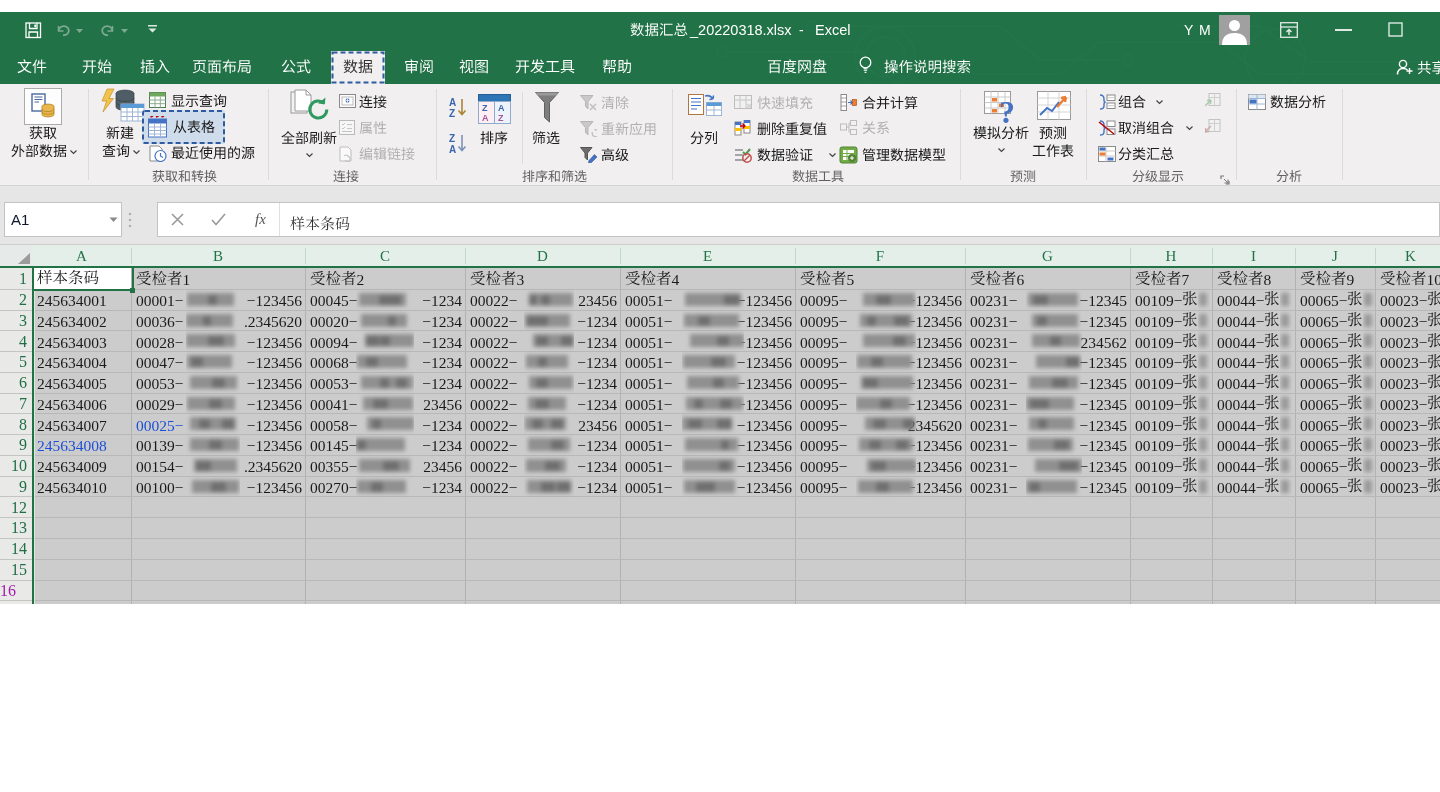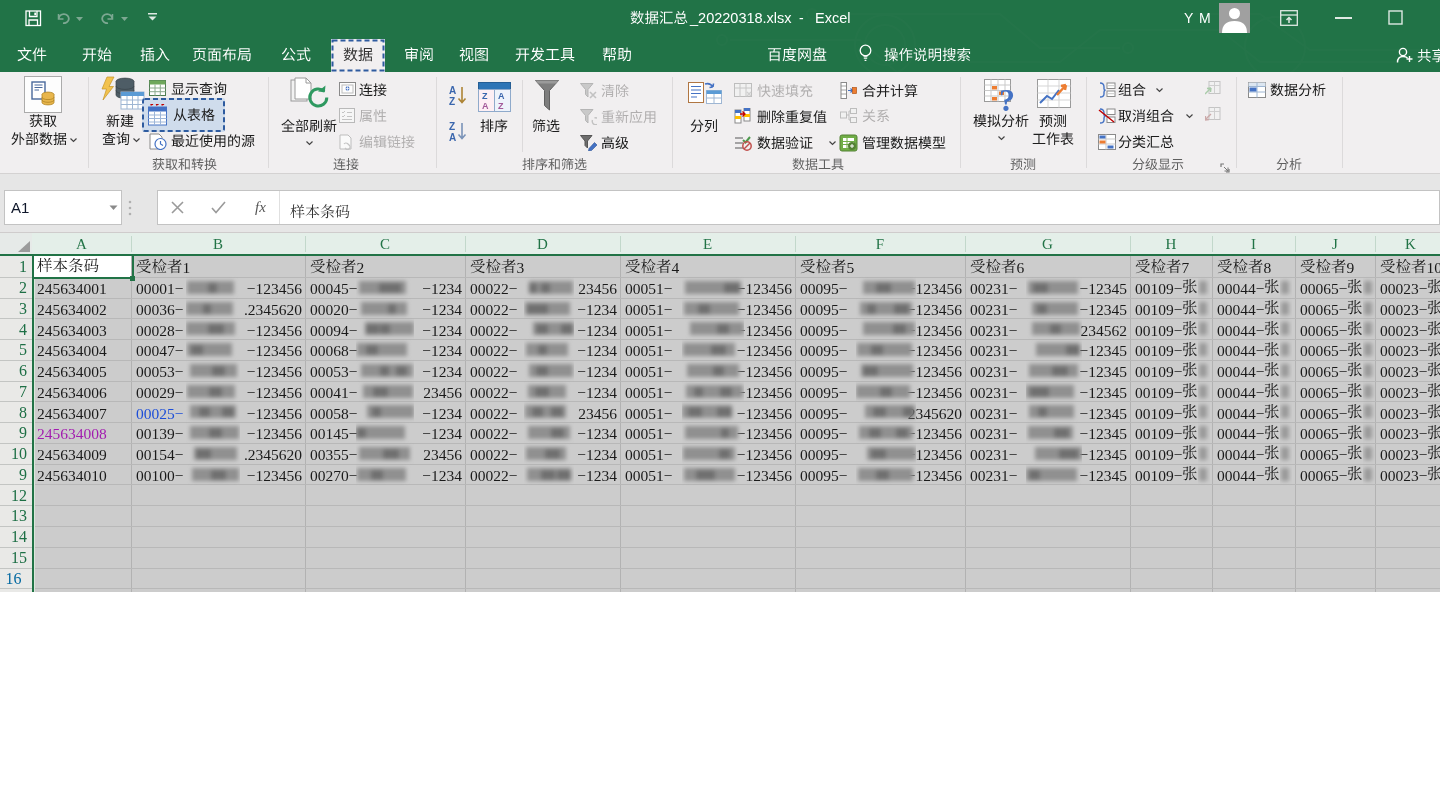--- a/index.html
+++ b/index.html
@@ -1,15 +1,15 @@
 <!DOCTYPE html>
 <html><head><meta charset="utf-8"><style>
 *{margin:0;padding:0;box-sizing:border-box}
 body{width:1440px;height:792px;overflow:hidden;font-family:"Liberation Sans",sans-serif}
-#p{position:absolute;left:0;top:0;width:1440px;height:592px;background:#cccccc;overflow:hidden}
+#p{position:absolute;left:0;top:12px;width:1440px;height:592px;background:#cccccc;overflow:hidden}
 </style></head><body>
 <div id="p">
     <div style="position:absolute;left:0px;top:0px;width:1440px;height:72px;background:#217347;"></div>
     <svg style="position:absolute;left:700px;top:0px;" width="740" height="72" viewBox="0 0 740 72">
       <g fill="none" stroke="#2b774e" stroke-width="2" opacity="0.38">
 <path d="M30 40 H160 L200 75"></path>
         <circle cx="22" cy="40" r="5"></circle>
 <path d="M120 14 H300 L340 48 H420"></path>
         <circle cx="112" cy="14" r="5"></circle>
 <path d="M250 62 H360 L400 30 H520 L560 62 H700"></path>
@@ -584,21 +584,21 @@
     <div style="position:absolute;left:0px;top:465.9px;width:27px;text-align:right;font:16px/18px 'Liberation Serif',serif;color:#1d6f45;">9</div>
     <div style="position:absolute;left:0px;top:484px;width:32px;height:1px;background:#c3c5c3;"></div>
     <div style="position:absolute;left:0px;top:486.7px;width:27px;text-align:right;font:16px/18px 'Liberation Serif',serif;color:#1d6f45;">12</div>
     <div style="position:absolute;left:0px;top:505px;width:32px;height:1px;background:#c3c5c3;"></div>
     <div style="position:absolute;left:0px;top:507.4px;width:27px;text-align:right;font:16px/18px 'Liberation Serif',serif;color:#1d6f45;">13</div>
     <div style="position:absolute;left:0px;top:526px;width:32px;height:1px;background:#c3c5c3;"></div>
     <div style="position:absolute;left:0px;top:528.2px;width:27px;text-align:right;font:16px/18px 'Liberation Serif',serif;color:#1d6f45;">14</div>
     <div style="position:absolute;left:0px;top:547px;width:32px;height:1px;background:#c3c5c3;"></div>
     <div style="position:absolute;left:0px;top:549.0px;width:27px;text-align:right;font:16px/18px 'Liberation Serif',serif;color:#1d6f45;">15</div>
     <div style="position:absolute;left:0px;top:568px;width:32px;height:1px;background:#c3c5c3;"></div>
-    <div style="position:absolute;left:0px;top:569.8px;width:27px;text-align:center;font:16px/18px 'Liberation Serif',serif;color:#0369a1;">16</div>
+    <div style="position:absolute;left:0px;top:569.8px;width:27px;text-align:left;font:16px/18px 'Liberation Serif',serif;color:#a21caf;">16</div>
     <div style="position:absolute;left:0px;top:588px;width:32px;height:1px;background:#c3c5c3;"></div>
     <div style="position:absolute;left:0px;top:590.5px;width:27px;text-align:right;font:16px/18px 'Liberation Serif',serif;color:#1d6f45;">17</div>
     <div style="position:absolute;left:0px;top:609px;width:32px;height:1px;background:#c3c5c3;"></div>
     <div style="position:absolute;left:0px;top:611.3px;width:27px;text-align:right;font:16px/18px 'Liberation Serif',serif;color:#1d6f45;">18</div>
     <div style="position:absolute;left:0px;top:630px;width:32px;height:1px;background:#c3c5c3;"></div>
     <div style="position:absolute;left:0px;top:632.1px;width:27px;text-align:right;font:16px/18px 'Liberation Serif',serif;color:#1d6f45;">19</div>
     <div style="position:absolute;left:0px;top:651px;width:32px;height:1px;background:#c3c5c3;"></div>
     <div style="position:absolute;left:0px;top:652.8px;width:27px;text-align:right;font:16px/18px 'Liberation Serif',serif;color:#1d6f45;">20</div>
     <div style="position:absolute;left:0px;top:671px;width:32px;height:1px;background:#c3c5c3;"></div>
     <div style="position:absolute;left:0px;top:673.6px;width:27px;text-align:right;font:16px/18px 'Liberation Serif',serif;color:#1d6f45;">21</div>
@@ -701,21 +701,21 @@
       <use href="#shou" fill="#1a1a1a"></use>
     </svg>
     <div style="position:absolute;left:1426.5px;top:258.5px;font:15.5px 'Liberation Serif',serif;color:#1a1a1a;white-space:pre;">10</div>
     <div style="position:absolute;left:37px;top:279.96999999999997px;font:15.5px 'Liberation Serif',serif;color:#1a1a1a;white-space:pre;">245634001</div>
     <div style="position:absolute;left:37px;top:300.74px;font:15.5px 'Liberation Serif',serif;color:#1a1a1a;white-space:pre;">245634002</div>
     <div style="position:absolute;left:37px;top:321.51px;font:15.5px 'Liberation Serif',serif;color:#1a1a1a;white-space:pre;">245634003</div>
     <div style="position:absolute;left:37px;top:342.28px;font:15.5px 'Liberation Serif',serif;color:#1a1a1a;white-space:pre;">245634004</div>
     <div style="position:absolute;left:37px;top:363.05px;font:15.5px 'Liberation Serif',serif;color:#1a1a1a;white-space:pre;">245634005</div>
     <div style="position:absolute;left:37px;top:383.82px;font:15.5px 'Liberation Serif',serif;color:#1a1a1a;white-space:pre;">245634006</div>
     <div style="position:absolute;left:37px;top:404.59px;font:15.5px 'Liberation Serif',serif;color:#1a1a1a;white-space:pre;">245634007</div>
-    <div style="position:absolute;left:37px;top:425.35999999999996px;font:15.5px 'Liberation Serif',serif;color:#a21caf;white-space:pre;">245634008</div>
+    <div style="position:absolute;left:37px;top:425.35999999999996px;font:15.5px 'Liberation Serif',serif;color:#1d4ed8;white-space:pre;">245634008</div>
     <div style="position:absolute;left:37px;top:446.13px;font:15.5px 'Liberation Serif',serif;color:#1a1a1a;white-space:pre;">245634009</div>
     <div style="position:absolute;left:37px;top:466.9px;font:15.5px 'Liberation Serif',serif;color:#1a1a1a;white-space:pre;">245634010</div>
     <div style="position:absolute;left:136px;top:279.96999999999997px;font:15.5px 'Liberation Serif',serif;color:#1a1a1a;white-space:pre;">00001−</div>
     <div style="position:absolute;left:0;top:280.0px;width:302px;text-align:right;font:15.5px 'Liberation Serif',serif;color:#1a1a1a;">−123456</div>
     <div style="position:absolute;left:310px;top:279.96999999999997px;font:15.5px 'Liberation Serif',serif;color:#1a1a1a;white-space:pre;">00045−</div>
     <div style="position:absolute;left:0;top:280.0px;width:462px;text-align:right;font:15.5px 'Liberation Serif',serif;color:#1a1a1a;">−1234</div>
     <div style="position:absolute;left:470px;top:279.96999999999997px;font:15.5px 'Liberation Serif',serif;color:#1a1a1a;white-space:pre;">00022−</div>
     <div style="position:absolute;left:0;top:280.0px;width:617px;text-align:right;font:15.5px 'Liberation Serif',serif;color:#1a1a1a;">23456</div>
     <div style="position:absolute;left:625px;top:279.96999999999997px;font:15.5px 'Liberation Serif',serif;color:#1a1a1a;white-space:pre;">00051−</div>
     <div style="position:absolute;left:0;top:280.0px;width:792px;text-align:right;font:15.5px 'Liberation Serif',serif;color:#1a1a1a;">−123456</div>

